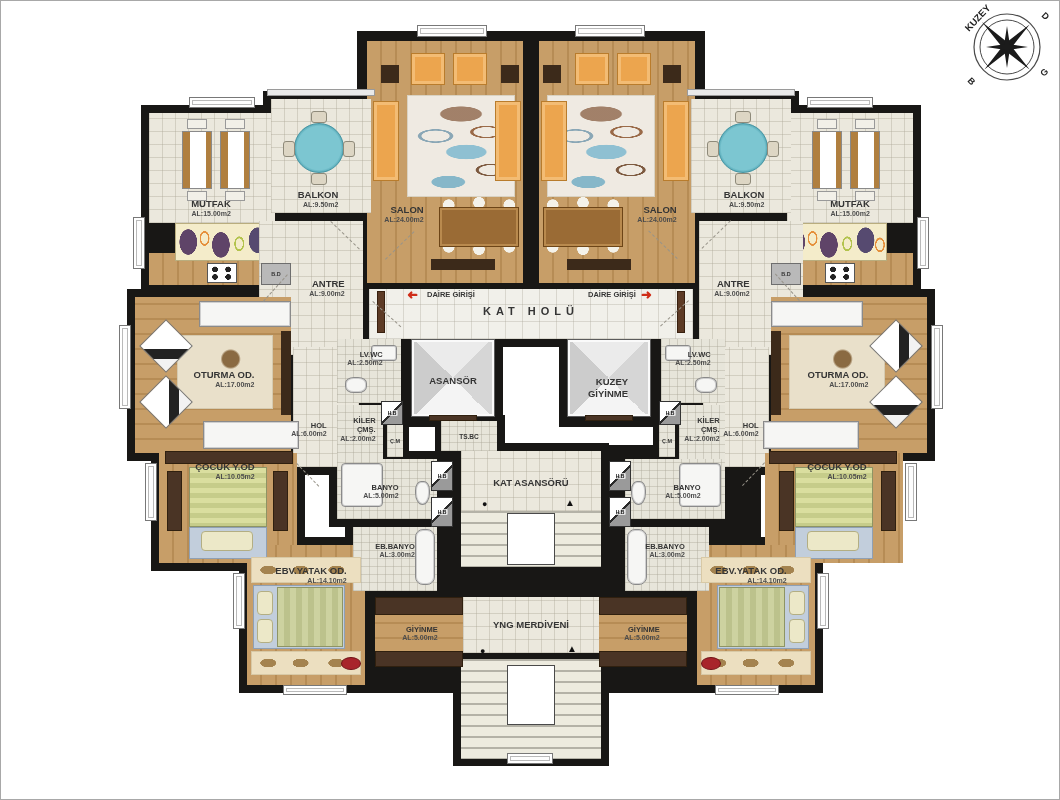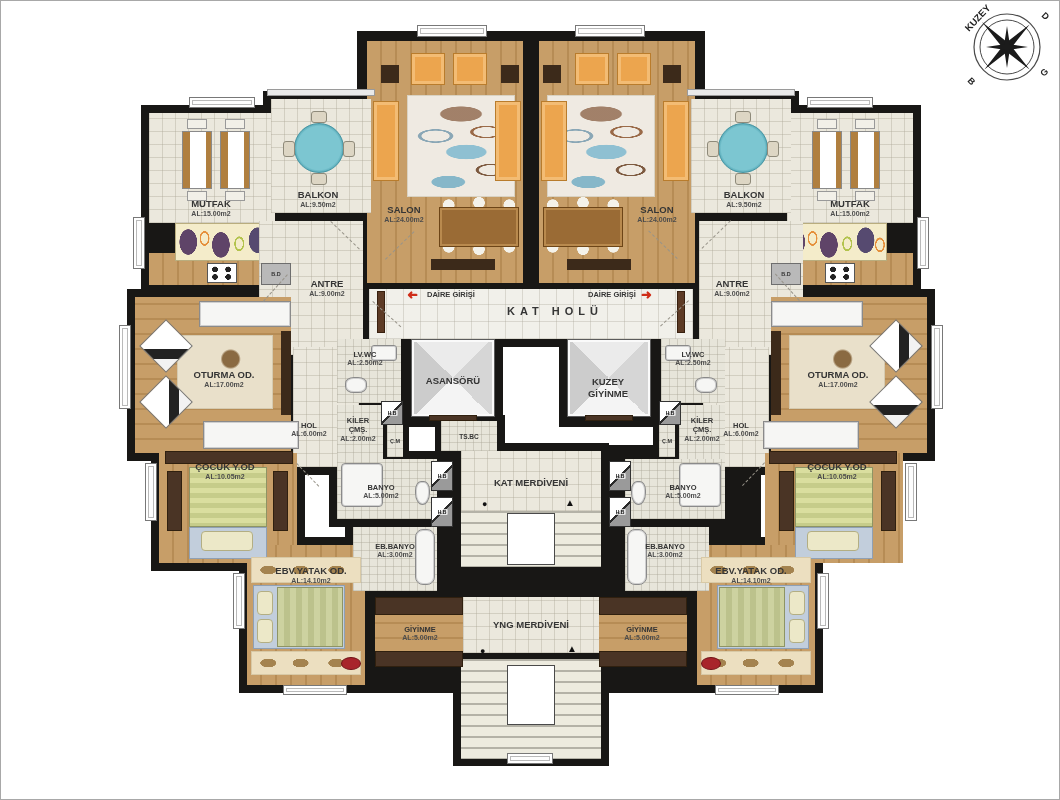--- a/index.html
+++ b/index.html
@@ -54,23 +54,23 @@
   .btable{background:radial-gradient(circle,#7cc6d1 64%,#57aab8 72%);border:1px solid #4795a3;border-radius:50%;box-sizing:border-box;}
   .bchair{background:#ddd6c4;border:1px solid #8e8a7a;border-radius:3px;box-sizing:border-box;}
   .bedK{background:repeating-linear-gradient(180deg,#dade9f 0 5px,#c6cc8a 5px 10px);border:1px solid #8e9464;box-sizing:border-box;}
   .sheet{background:#c2cedc;border:1px solid #8fa0b4;box-sizing:border-box;}
   .pillow{background:#ece8c8;border:1px solid #b3ae83;border-radius:4px;box-sizing:border-box;}
   .bedE{background:repeating-linear-gradient(90deg,#cdd2a0 0 6px,#bcc28c 6px 12px);border:1px solid #8e9464;box-sizing:border-box;}
   .pouf{background:#a8252b;border-radius:50%;border:1px solid #701418;box-sizing:border-box;}
   .tv{background:#3c2a1a;}
   .doorp{background:#5d3b26;border:1px solid #38200f;box-sizing:border-box;}
   .door{position:absolute;height:0;border-top:1.5px dashed #98948a;transform-origin:0 0;z-index:26;}
-  .lbl{position:absolute;transform:translate(-50%,-50%);text-align:center;font-weight:bold;font-size:9.5px;color:#353535;line-height:1.25;white-space:nowrap;z-index:30;}
+  .lbl{position:absolute;transform:translate(-50%,-50%);text-align:right;font-weight:bold;font-size:9.5px;color:#353535;line-height:1.25;white-space:nowrap;z-index:30;}
   .lbl small{display:block;font-size:7px;font-weight:bold;color:#4c4c4c;letter-spacing:0;}
-  .t1{font-size:11px;letter-spacing:5px;margin-left:24px;}
+  .t1{font-size:11px;letter-spacing:5px;}
   .t2{font-size:7.5px;}
   .t3{font-size:6.5px;}
   .t4{font-size:5.5px;}
   .hbt{position:absolute;transform:translate(-50%,-50%);font-size:5px;font-weight:bold;color:#111;z-index:31;background:rgba(255,255,255,.75);padding:0 1px;border-radius:1px;}
   .rar{position:absolute;color:#cf2d18;font-size:13px;font-weight:bold;z-index:31;line-height:1;}
   .mark{position:absolute;z-index:31;color:#111;}
 </style>
 </head>
 <body>
 
@@ -311,27 +311,27 @@
   <div class="lbl" style="left:223px;top:378px"><span>OTURMA OD.</span><small>AL:17.00m2</small></div>
   <div class="lbl" style="left:837px;top:378px"><span>OTURMA OD.</span><small>AL:17.00m2</small></div>
   <div class="lbl t2" style="left:308px;top:429px"><span>HOL</span><small>AL:6.00m2</small></div>
   <div class="lbl t2" style="left:740px;top:429px"><span>HOL</span><small>AL:6.00m2</small></div>
   <div class="lbl t2" style="left:364px;top:358px"><span>LV.WC</span><small>AL:2.50m2</small></div>
   <div class="lbl t2" style="left:692px;top:358px"><span>LV.WC</span><small>AL:2.50m2</small></div>
   <div class="lbl t2" style="left:357px;top:429px"><span>KİLER</span><span style="display:block">ÇMŞ.</span><small>AL:2.00m2</small></div>
   <div class="lbl t2" style="left:701px;top:429px"><span>KİLER</span><span style="display:block">ÇMŞ.</span><small>AL:2.00m2</small></div>
   <div class="lbl t4" style="left:394px;top:440px"><span>Ç.M</span></div>
   <div class="lbl t4" style="left:666px;top:440px"><span>Ç.M</span></div>
-  <div class="lbl" style="left:452px;top:380px"><span>ASANSÖRÜ</span></div>
+  <div class="lbl" style="left:452px;top:380px"><span>ASANSÖR</span></div>
   <div class="lbl" style="left:607px;top:387px"><span>KUZEY</span><span style="display:block">GİYİNME</span></div>
   <div class="lbl t3" style="left:468px;top:436px"><span>TS.BC</span></div>
   <div class="lbl t1" style="left:530px;top:311px"><span>KAT HOLÜ</span></div>
   <div class="lbl t2" style="left:450px;top:294px"><span>DAİRE GİRİŞİ</span></div>
   <div class="lbl t2" style="left:611px;top:294px"><span>DAİRE GİRİŞİ</span></div>
-  <div class="lbl" style="left:530px;top:482px"><span>KAT MERDİVENİ</span></div>
+  <div class="lbl" style="left:530px;top:482px"><span>KAT ASANSÖRÜ</span></div>
   <div class="lbl" style="left:530px;top:624px"><span>YNG MERDİVENİ</span></div>
   <div class="lbl t2" style="left:380px;top:491px"><span>BANYO</span><small>AL:5.00m2</small></div>
   <div class="lbl t2" style="left:682px;top:491px"><span>BANYO</span><small>AL:5.00m2</small></div>
   <div class="lbl t2" style="left:394px;top:550px"><span>EB.BANYO</span><small>AL:3.00m2</small></div>
   <div class="lbl t2" style="left:664px;top:550px"><span>EB.BANYO</span><small>AL:3.00m2</small></div>
   <div class="lbl" style="left:224px;top:470px"><span>ÇOCUK Y.OD</span><small>AL:10.05m2</small></div>
   <div class="lbl" style="left:836px;top:470px"><span>ÇOCUK Y.OD</span><small>AL:10.05m2</small></div>
   <div class="lbl" style="left:310px;top:574px"><span>EBV.YATAK OD.</span><small>AL:14.10m2</small></div>
   <div class="lbl" style="left:750px;top:574px"><span>EBV.YATAK OD.</span><small>AL:14.10m2</small></div>
   <div class="lbl t2" style="left:419px;top:633px"><span>GİYİNME</span><small>AL:5.00m2</small></div>

